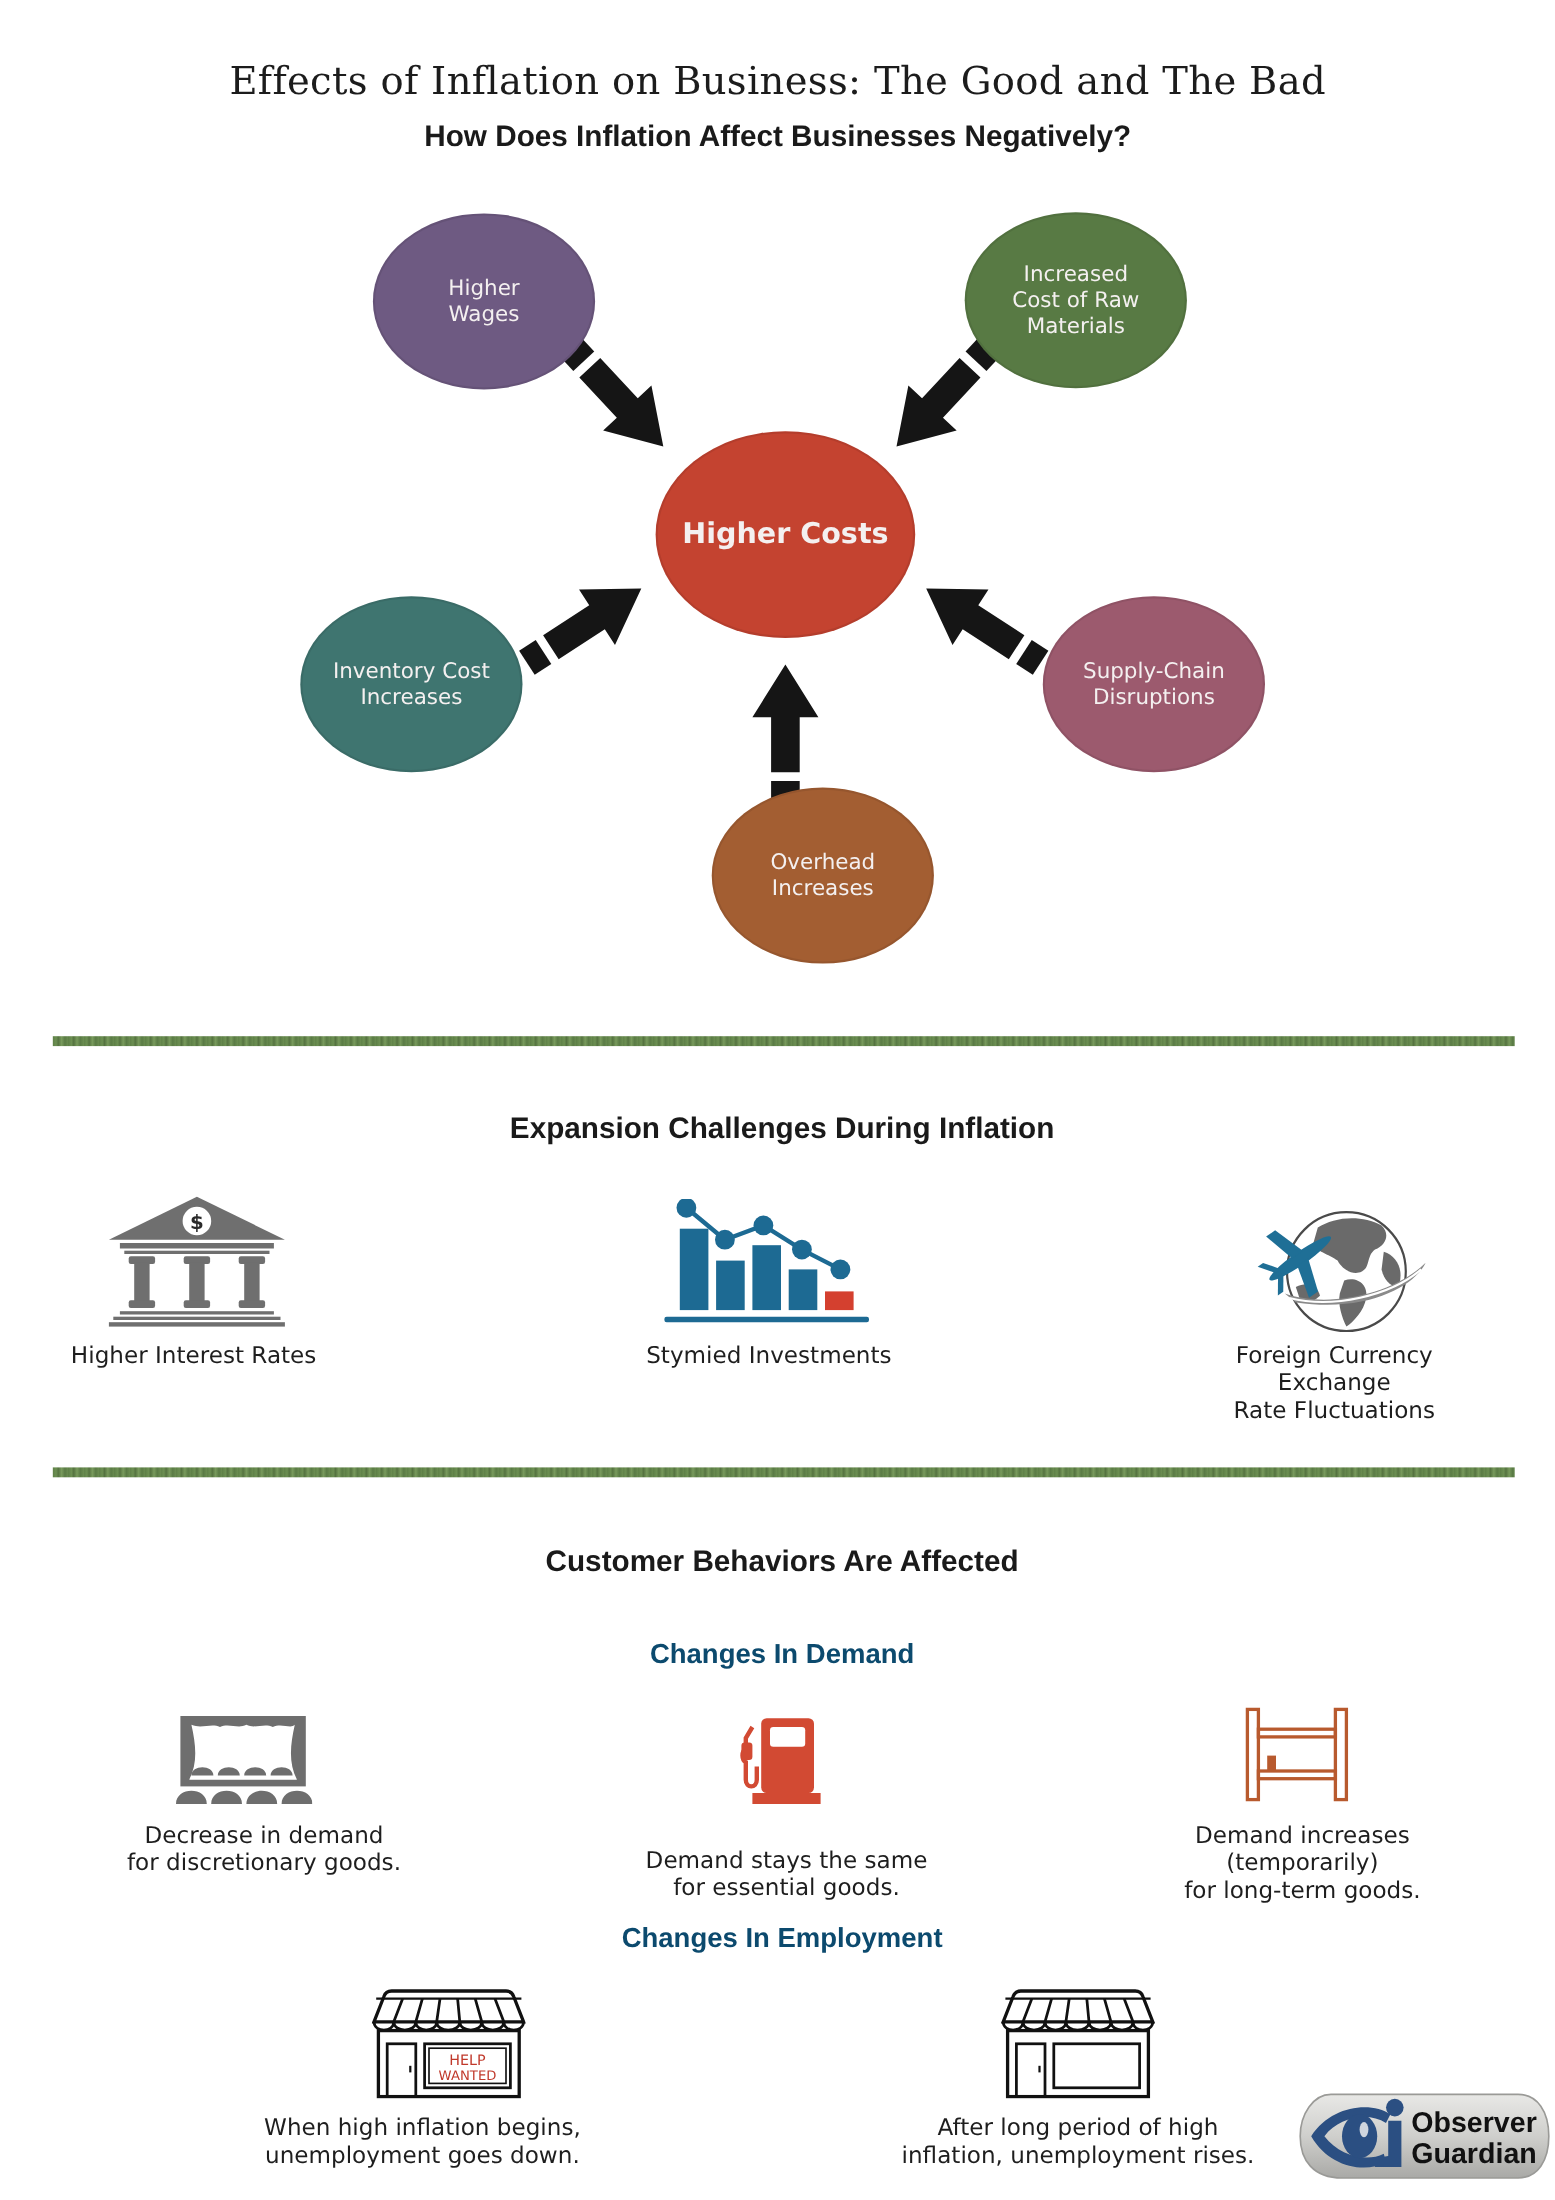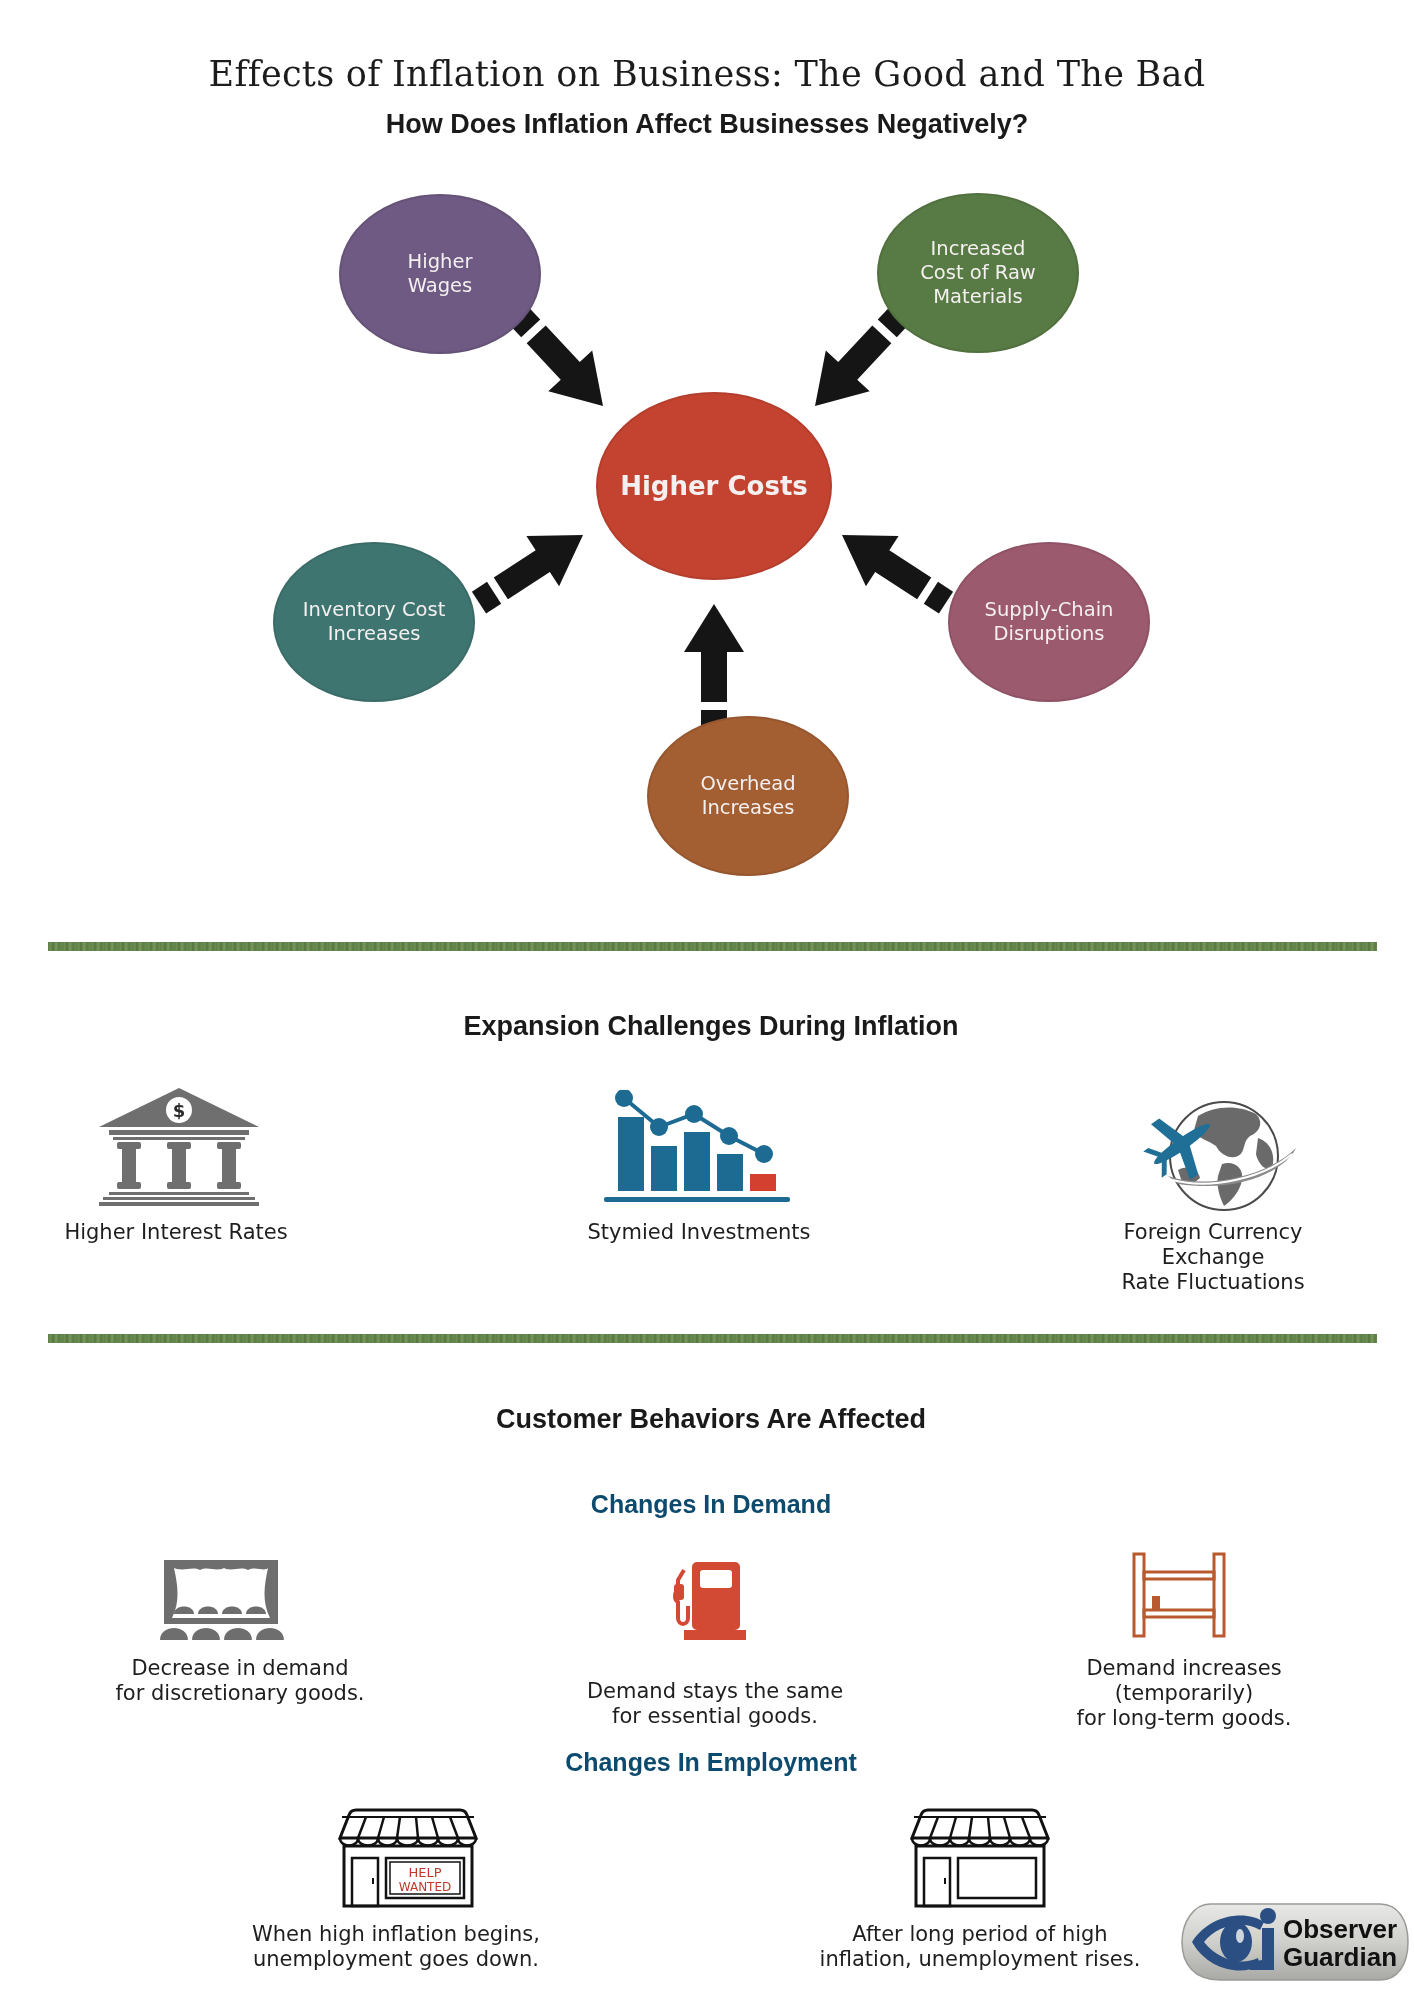--- a/index.html
+++ b/index.html
@@ -177,21 +177,21 @@
   <path d="M28,13 L20,34 M46,13 L40,34 M62,13 L59,34 M78,13 L80,34 M94,13 L100,34 M112,13 L120,34" stroke="#111" stroke-width="2.5" fill="none"></path>
   <path d="M2,34 C2,44 20,44 20,34 C20,44 40,44 40,34 C40,44 59,44 59,34 C59,44 80,44 80,34 C80,44 100,44 100,34 C100,44 120,44 120,34 C120,44 138,44 138,34" fill="none" stroke="#111" stroke-width="2.5"></path>
   <rect x="6" y="42" width="128" height="60" fill="none" stroke="#111" stroke-width="3"></rect>
   <rect x="14" y="54" width="26" height="48" fill="none" stroke="#111" stroke-width="2.5"></rect>
   <rect x="34" y="74" width="2" height="6" fill="#111"></rect>
   <rect x="48" y="54" width="78" height="40" fill="none" stroke="#111" stroke-width="2.5"></rect>
   <rect x="52" y="58" width="70" height="32" fill="none" stroke="#111" stroke-width="1.5"></rect>
   <text x="87" y="73" text-anchor="middle" font-family="DejaVu Sans, sans-serif" font-size="13" fill="#c0392b">HELP</text>
   <text x="87" y="87" text-anchor="middle" font-family="DejaVu Sans, sans-serif" font-size="12" fill="#c0392b">WANTED</text>
 </svg>
-<div class="abs center-text label" style="top:1922px; left:396px;">When high inflation begins,
+<div class="abs center-text label" style="top:1922px; left:384px;">When high inflation begins,
 unemployment goes down.</div>
 
 <svg class="abs" style="left:910px; top:1804px;" width="140" height="104" viewBox="0 0 140 104">
   <path d="M18,6 L122,6 C126,6 128,8 129,11 L138,34 L2,34 L11,11 C12,8 14,6 18,6 Z" fill="none" stroke="#111" stroke-width="3"></path>
   <line x1="4" y1="13" x2="136" y2="13" stroke="#111" stroke-width="2"></line>
   <path d="M28,13 L20,34 M46,13 L40,34 M62,13 L59,34 M78,13 L80,34 M94,13 L100,34 M112,13 L120,34" stroke="#111" stroke-width="2.5" fill="none"></path>
   <path d="M2,34 C2,44 20,44 20,34 C20,44 40,44 40,34 C40,44 59,44 59,34 C59,44 80,44 80,34 C80,44 100,44 100,34 C100,44 120,44 120,34 C120,44 138,44 138,34" fill="none" stroke="#111" stroke-width="2.5"></path>
   <rect x="6" y="42" width="128" height="60" fill="none" stroke="#111" stroke-width="3"></rect>
   <rect x="14" y="54" width="26" height="48" fill="none" stroke="#111" stroke-width="2.5"></rect>
   <rect x="34" y="74" width="2" height="6" fill="#111"></rect>

